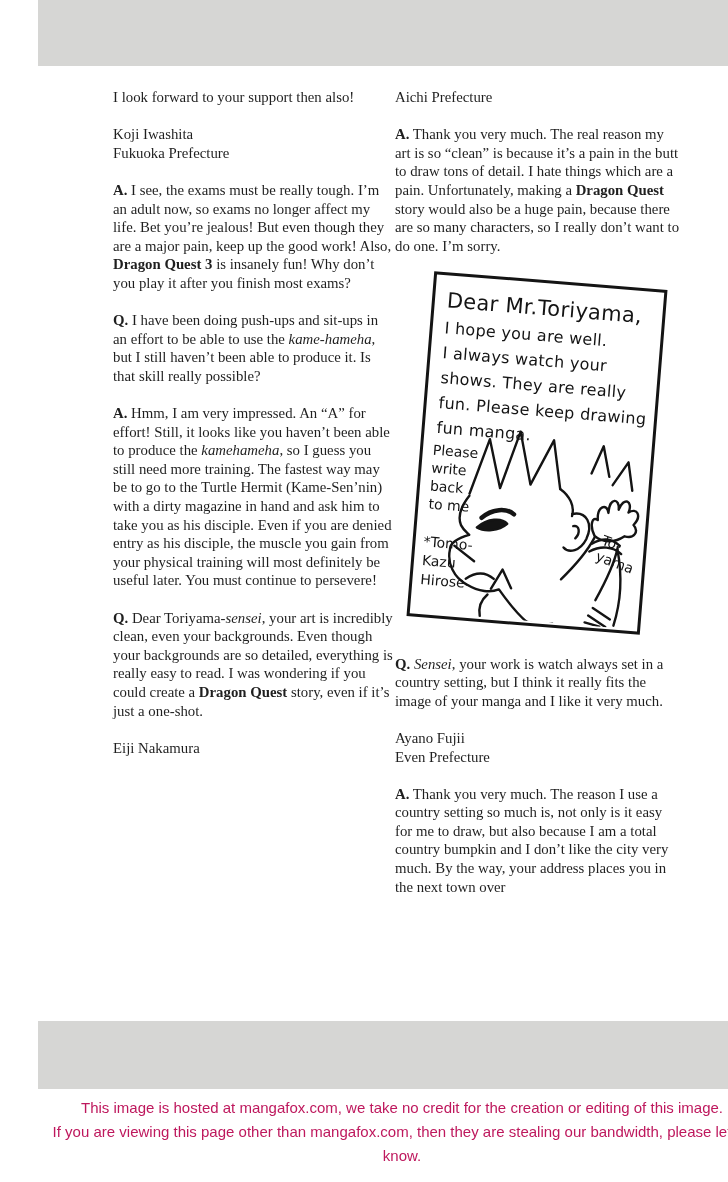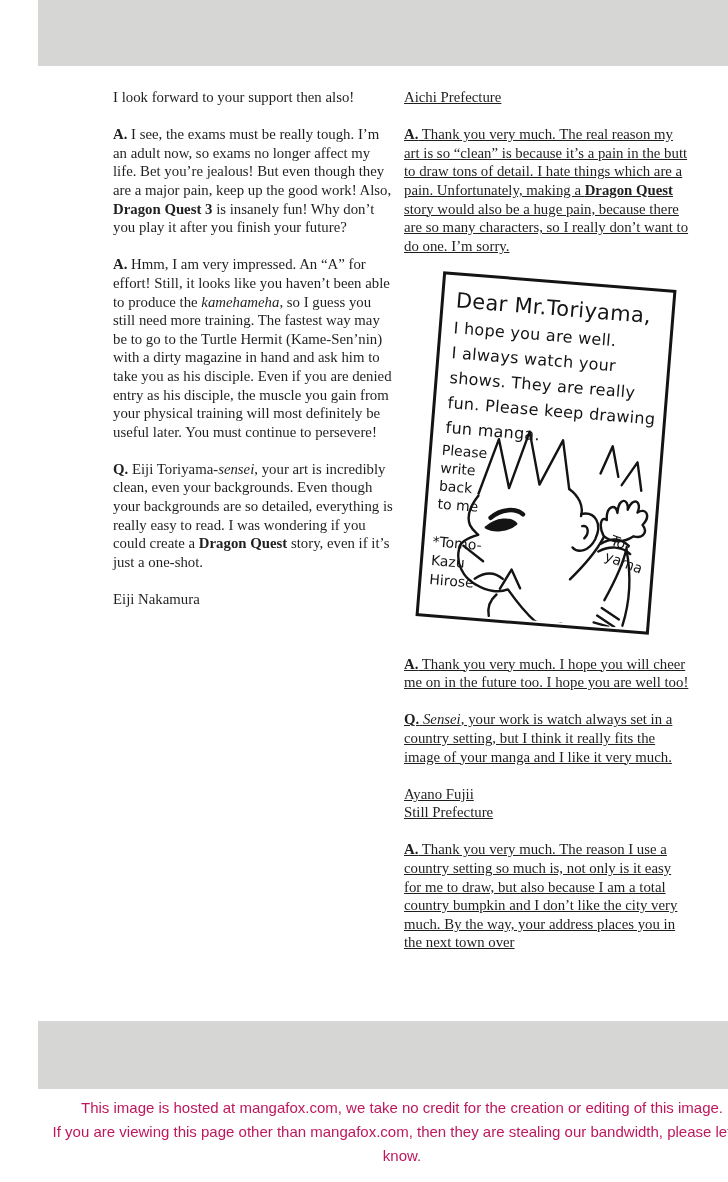--- a/index.html
+++ b/index.html
@@ -9,21 +9,21 @@
     font-family:"Liberation Serif","DejaVu Serif",serif;
     margin-left:38px;
   }
   .graybar { position:absolute; left:0; width:728px; background:#d6d6d4; }
   .graybar.top { top:0; height:66px; }
   .graybar.bottom { top:1021px; height:68px; }
 
   .content { position:absolute; top:66px; left:0; width:728px; height:955px; background:#ffffff; }
   .col { position:absolute; top:22px; font-size:14.8px; line-height:18.6px; }
   .col-left  { left:75px;  width:281px; }
-  .col-right { left:366px; width:286px;text-decoration:underline; }
+  .col-right { left:357px; width:286px; }
   .para, .sig { margin:0 0 18.6px 0; text-align:left; }
   .sig { white-space:pre-line; }
   .b { font-weight:700; }
   .i { font-style:italic; }
 
   
   .letter-wrap { position:relative; height:362px; margin:0 0 18.6px 0; }
   .letter {
     position:absolute; left:25px; top:6px; width:228px; height:340px;
     background:#ffffff; border:3.5px solid #141414;
@@ -49,23 +49,26 @@
 <body>
 
 <div class="page">
 
   <div class="graybar top"></div>
 
   <div class="content">
 
     <div class="col col-left">
       <p class="para"><span>I look forward to your support then also!</span></p>
-      <p class="para"><span class="b">A.</span><span> I see, the exams must be really tough. I’m an adult now, so exams no longer affect my life. Bet you’re jealous! But even though they are a major pain, keep up the good work! Also, </span><span class="b">Dragon Quest 3</span><span> is insanely fun! Why don’t you play it after you finish your future?</span></p>
+      <p class="sig">Koji Iwashita
+Fukuoka Prefecture</p>
+      <p class="para"><span class="b">A.</span><span> I see, the exams must be really tough. I’m an adult now, so exams no longer affect my life. Bet you’re jealous! But even though they are a major pain, keep up the good work! Also, </span><span class="b">Dragon Quest 3</span><span> is insanely fun! Why don’t you play it after you finish most exams?</span></p>
+      <p class="para"><span class="b">Q.</span><span> I have been doing push-ups and sit-ups in an effort to be able to use the </span><span class="i">kame-hameha</span><span>, but I still haven’t been able to produce it. Is that skill really possible?</span></p>
       <p class="para"><span class="b">A.</span><span> Hmm, I am very impressed. An “A” for effort! Still, it looks like you haven’t been able to produce the </span><span class="i">kamehameha</span><span>, so I guess you still need more training. The fastest way may be to go to the Turtle Hermit (Kame-Sen’nin) with a dirty magazine in hand and ask him to take you as his disciple. Even if you are denied entry as his disciple, the muscle you gain from your physical training will most definitely be useful later. You must continue to persevere!</span></p>
-      <p class="para"><span class="b">Q.</span><span> Eiji Toriyama-</span><span class="i">sensei</span><span>, your art is incredibly clean, even your backgrounds. Even though your backgrounds are so detailed, everything is really easy to read. I was wondering if you could create a </span><span class="b">Dragon Quest</span><span> story, even if it’s just a one-shot.</span></p>
+      <p class="para"><span class="b">Q.</span><span> Dear Toriyama-</span><span class="i">sensei</span><span>, your art is incredibly clean, even your backgrounds. Even though your backgrounds are so detailed, everything is really easy to read. I was wondering if you could create a </span><span class="b">Dragon Quest</span><span> story, even if it’s just a one-shot.</span></p>
       <p class="sig">Eiji Nakamura</p>
     </div>
 
     <div class="col col-right">
       <p class="sig">Aichi Prefecture</p>
       <p class="para"><span class="b">A.</span><span> Thank you very much. The real reason my art is so “clean” is because it’s a pain in the butt to draw tons of detail. I hate things which are a pain. Unfortunately, making a </span><span class="b">Dragon Quest</span><span> story would also be a huge pain, because there are so many characters, so I really don’t want to do one. I’m sorry.</span></p>
 
       <div class="letter-wrap">
         <div class="letter">
           <div class="letter-lines">
@@ -115,24 +118,23 @@
             <path d="M146,106 C140,96 142,86 148,90 C146,76 156,72 158,82 C158,66 168,66 168,78 C172,64 182,68 178,80 C186,74 192,82 184,92 C190,98 186,106 176,104 C166,112 154,112 146,106"></path>
 
             <path d="M170,118 C176,140 178,168 172,194"></path>
             <path d="M150,178 L168,188"></path>
             <path d="M146,186 L164,196"></path>
             <path d="M143,193 L158,196"></path>
           </svg>
         </div>
       </div>
 
-      <p class="para"><span class="b">A.</span><span> Thank you very much. I hope you will cheer me on in the future too. I hope you are well too!</span></p>
       <p class="para"><span class="b">Q.</span><span> </span><span class="i">Sensei</span><span>, your work is watch always set in a country setting, but I think it really fits the image of your manga and I like it very much.</span></p>
       <p class="sig">Ayano Fujii
-Still Prefecture</p>
+Even Prefecture</p>
       <p class="para"><span class="b">A.</span><span> Thank you very much. The reason I use a country setting so much is, not only is it easy for me to draw, but also because I am a total country bumpkin and I don’t like the city very much. By the way, your address places you in the next town over</span></p>
     </div>
 
   </div>
 
   <div class="graybar bottom"></div>
 
   <div class="footer">
     <div>This image is hosted at mangafox.com, we take no credit for the creation or editing of this image.</div>
     <div>If you are viewing this page other than mangafox.com, then they are stealing our bandwidth, please let us know.</div>

